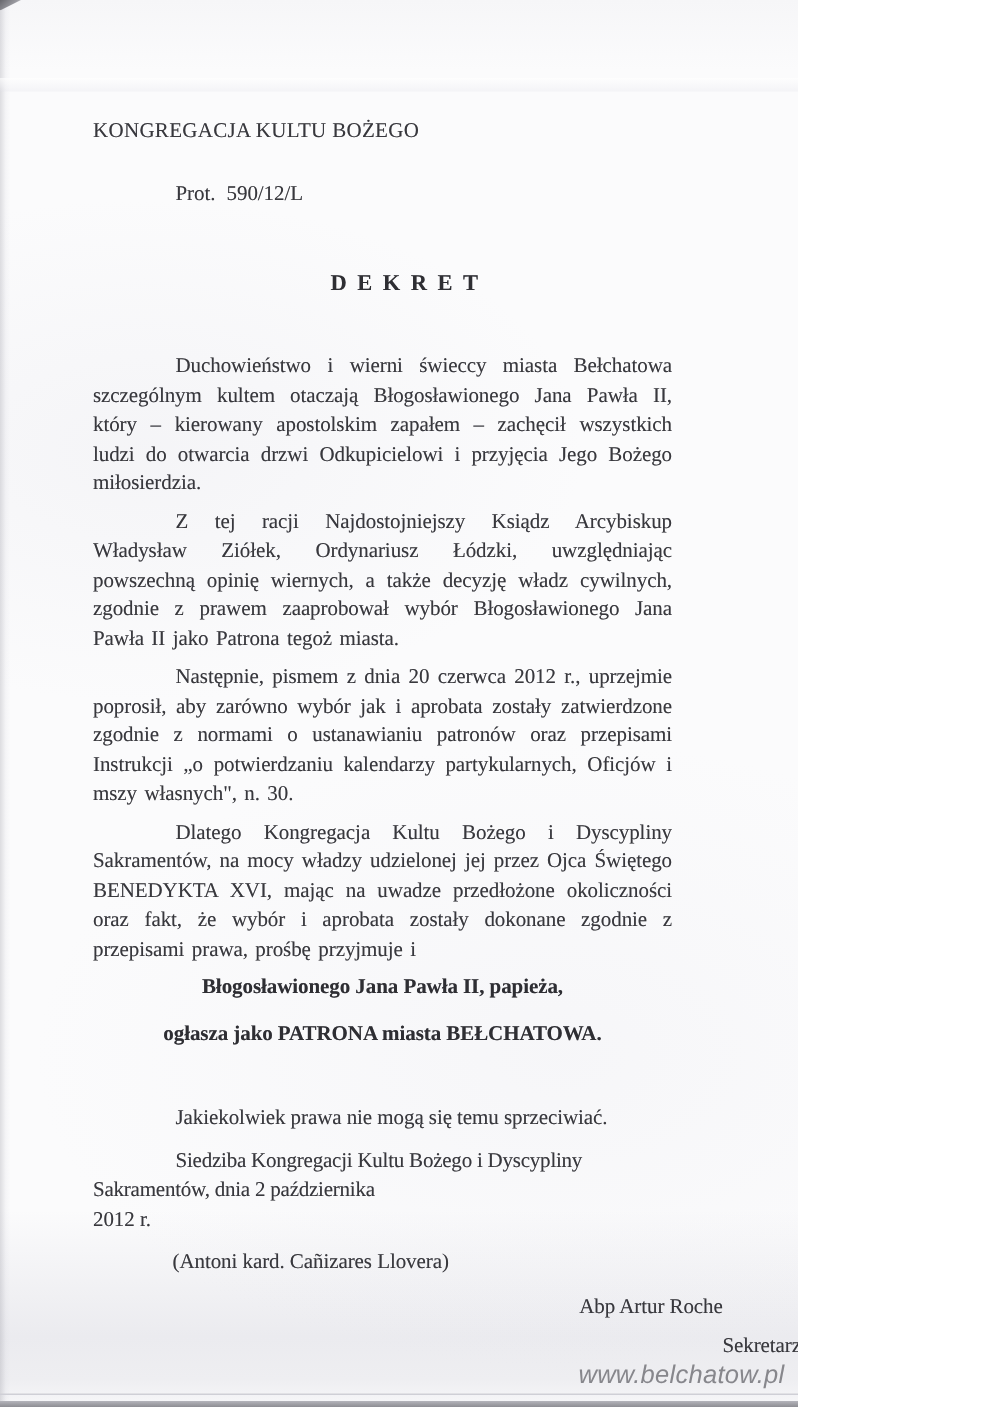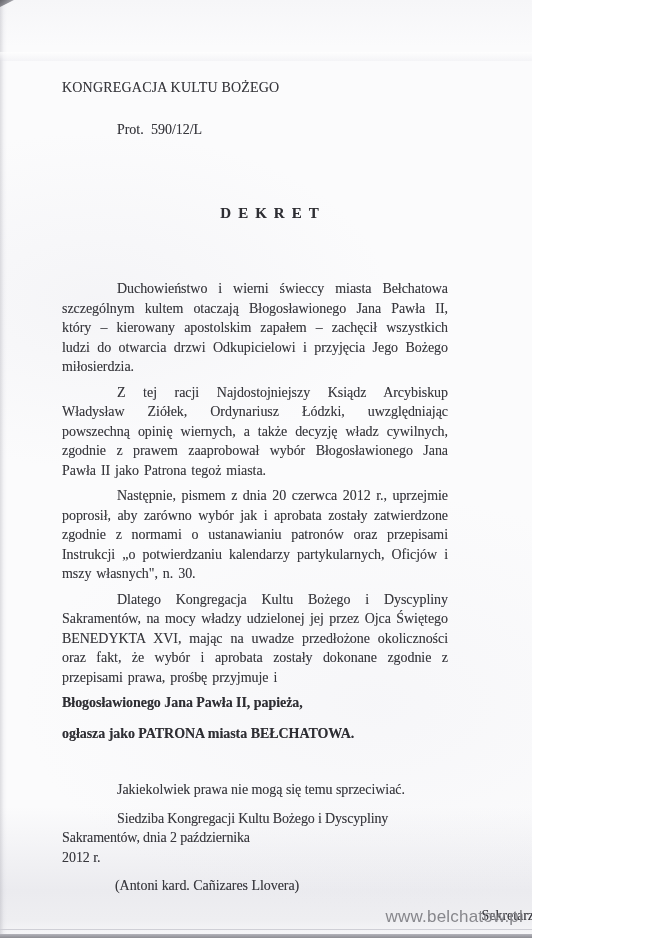--- a/index.html
+++ b/index.html
@@ -52,39 +52,39 @@
     line-height: 19.5px;
     letter-spacing: -0.05px;
     text-shadow: 0 0 0.4px rgba(70,70,80,0.45);
   }
 
   .sender-line { line-height: 19px; letter-spacing: 0.2px; }
   .sender-line + .sender-line { margin-top: 8px; }
   .protocol { margin-top: 23px; padding-left: 55px; word-spacing: 4px; }
 
   .decree-title {
-    margin-top: 64px;
+    margin-top: 40px;
     text-align: center;
     position: relative; left: 18px;
     font-weight: bold;
     font-size: 15px;
     letter-spacing: 7px;
     color: #2e2e33;
   }
 
   .para {
     margin: 0 0 6px 0;
     text-align: justify;
     text-indent: 55px;
     word-spacing: 1.5px;
   }
-  .para.first { margin-top: 56px; }
+  .para.first { margin-top: 36px; }
 
   .proclaim {
-    text-align: left;
+    text-align: center;
     font-weight: bold;
     color: #2e2e33;
     line-height: 19.5px;
   }
   .proclaim.l1 { margin-top: 1px; margin-bottom: 11px; }
 
   .closing { margin-top: 37px; text-indent: 55px; }
   .dateline { margin-top: 9px; text-indent: 55px; letter-spacing: -0.15px; font-family: Liberation Serif, serif; }
 
   .prefect-name { margin-top: 9px; padding-left: 53px; }
@@ -93,20 +93,21 @@
   .sig-right { margin-top: 10px; margin-left: 272px; width: 200px; text-align: center; }
   .sig-right .secretary-title { margin-top: 7px; text-align: right; }
 
   .watermark {
     position: absolute; right: 9px; bottom: 11px;
     font-family: "Liberation Sans", "DejaVu Sans", sans-serif;
     font-size: 17px;
     letter-spacing: 0.2px;
     color: #87878c;
     text-shadow: none;
+    font-style: italic;
   }
 </style>
 </head>
 <body>
 
 <div class="page">
 
   <div class="left-edge-shadow"></div>
   <div class="fold-band"></div>
   <div class="corner-mark"></div>
@@ -128,20 +129,21 @@
     <div class="proclaim">ogłasza jako PATRONA miasta BEŁCHATOWA.</div>
 
     <div class="closing">Jakiekolwiek prawa nie mogą się temu sprzeciwiać.</div>
 
     <div class="dateline">Siedziba Kongregacji Kultu Bożego i Dyscypliny Sakramentów, dnia 2 października</div>
     <div>2012 r.</div>
 
     <div class="prefect-name">(Antoni kard. Cañizares Llovera)</div>
 
     <div class="sig-right">
+      <div>Abp Artur Roche</div>
       <div class="secretary-title">Sekretarz</div>
     </div>
 
   </div>
 
   <div class="watermark">www.belchatow.pl</div>
 
   <div class="edge-hairline"></div>
   <div class="bottom-strip"></div>
 

